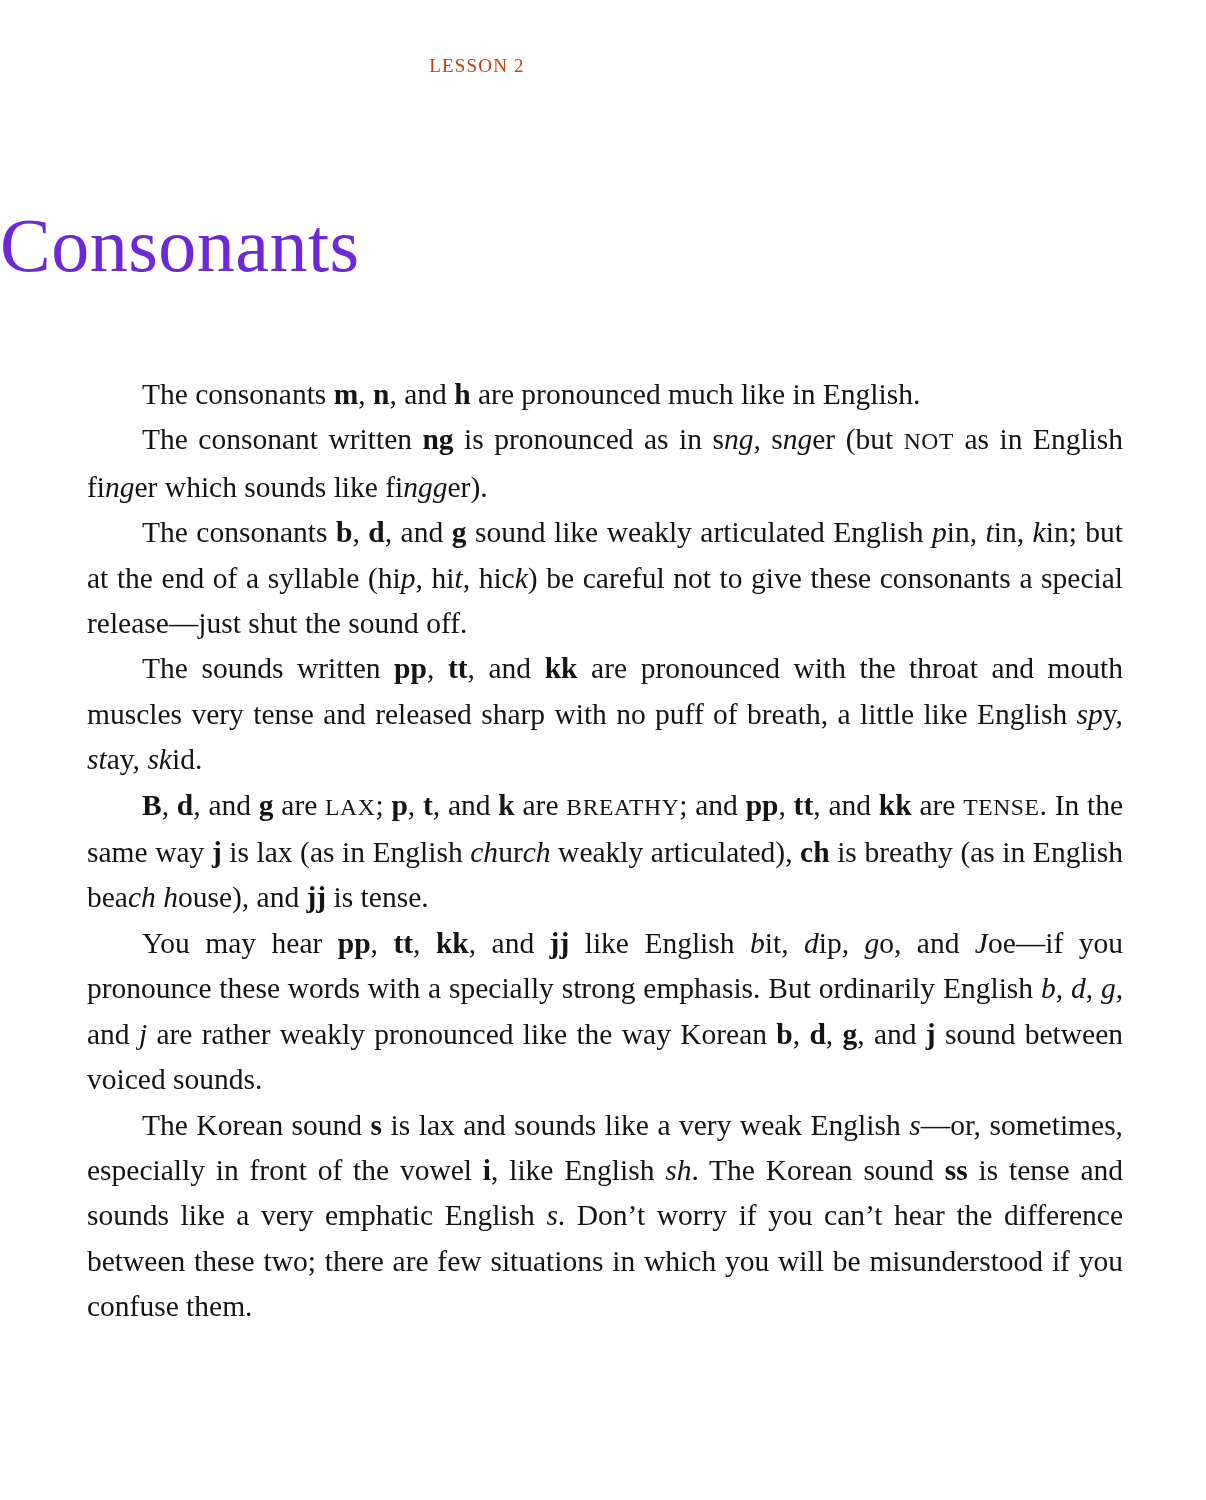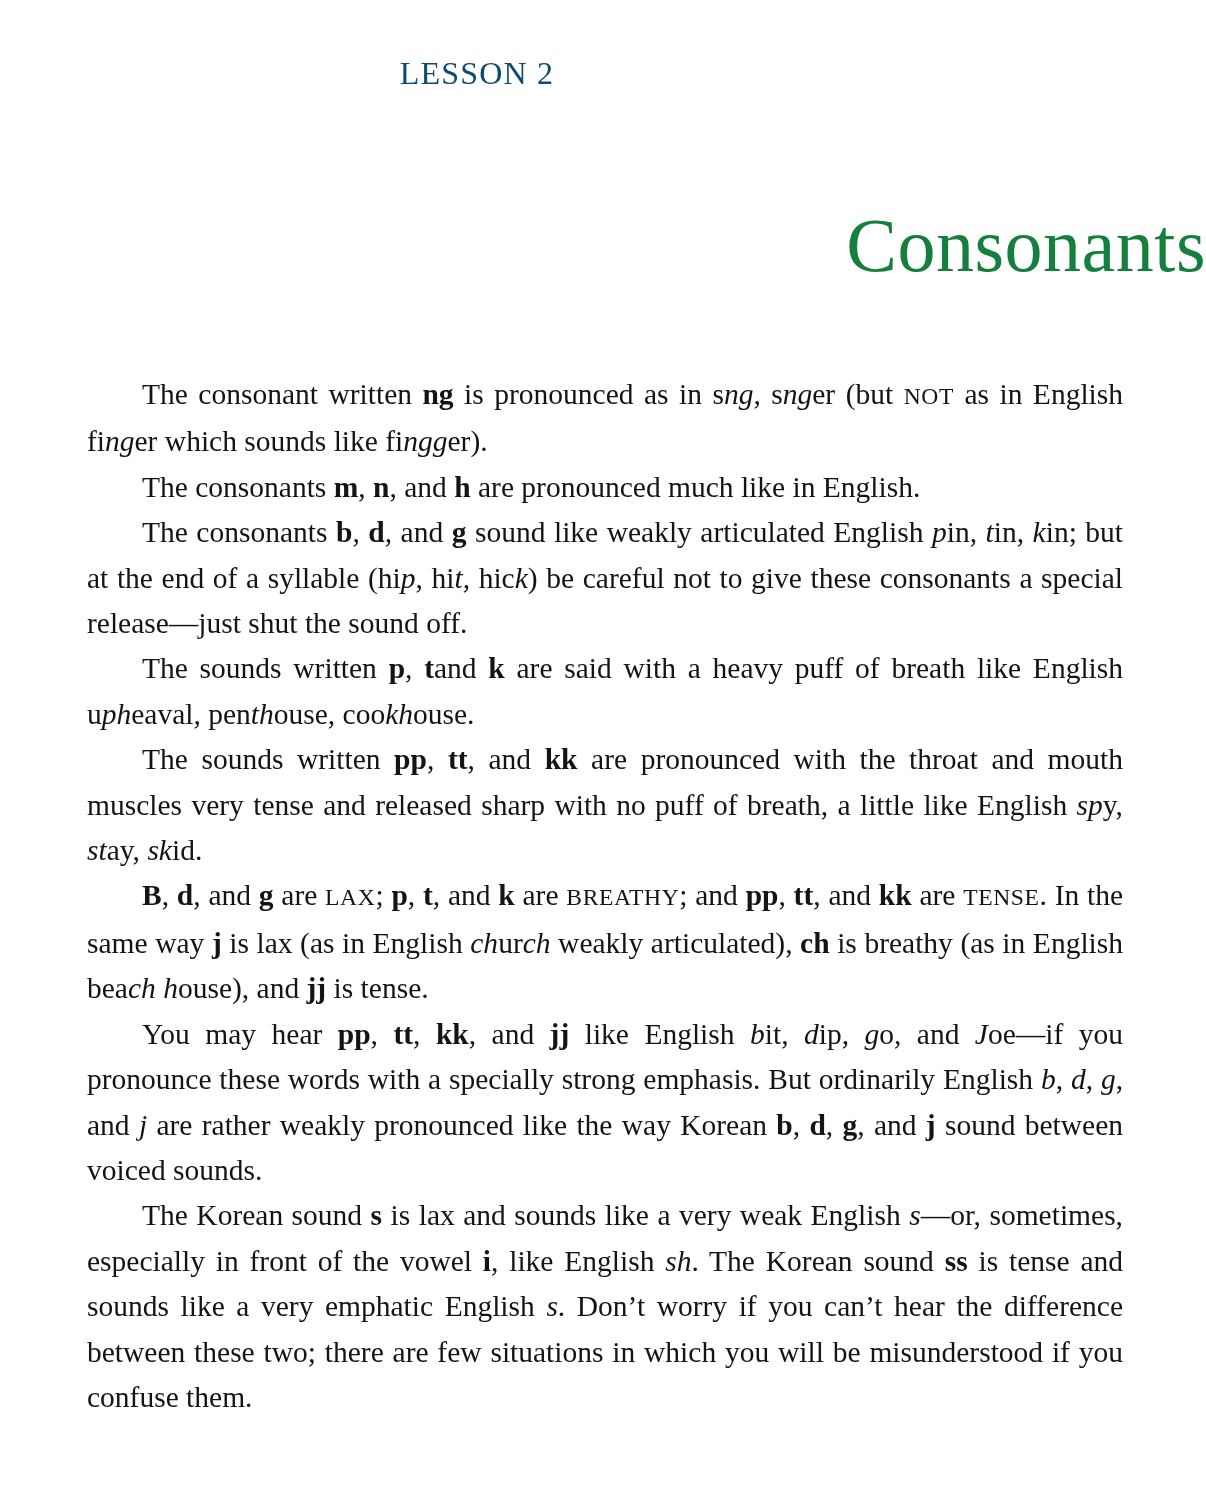--- a/index.html
+++ b/index.html
@@ -23,39 +23,39 @@
     box-sizing: border-box;
   }
 
   
   .lesson-label {
     position: absolute;
     top: 55px;
     left: 0;
     width: 954px;
     text-align: center;
-    font-size: 32px;
+    font-size: 19px;
     letter-spacing: 1.2px;
     font-weight: 400;
-    color: #0c4a6e;
+    color: #c2410c;
     font-variant: normal;
   }
 
   
   .chapter-title {
     position: absolute;
     top: 152px;
     left: 0;
     width: 1206px;
-    text-align: right;
+    text-align: left;
     font-size: 76px;
     line-height: 84px;
     font-weight: 400;
     letter-spacing: 0.5px;
-    color: #15803d;
+    color: #6d28d9;
   }
 
   
   .body-block {
     position: absolute;
     top: 372px;
     left: 87px;
     width: 1036px;
     font-size: 29.5px;
     line-height: 45.4px;
@@ -86,34 +86,31 @@
 
 <div class="page">
 
   <div class="lesson-label">LESSON 2</div>
 
   <h1 class="chapter-title">Consonants</h1>
 
   <div class="body-block">
 
     <p>
-      <span>The consonant written </span><b>ng</b><span> is pronounced as in s</span><i>ng</i><span>, s</span><i>ng</i><span>er (but </span><span class="sc">NOT</span><span> as in English fi</span><i>ng</i><span>er which sounds like fi</span><i>ngg</i><span>er).</span>
+      <span>The consonants </span><b>m</b><span>, </span><b>n</b><span>, </span><span>and </span><b>h</b><span> are pronounced much like in English.</span>
     </p>
 
     <p>
-      <span>The consonants </span><b>m</b><span>, </span><b>n</b><span>, </span><span>and </span><b>h</b><span> are pronounced much like in English.</span>
+      <span>The consonant written </span><b>ng</b><span> is pronounced as in s</span><i>ng</i><span>, s</span><i>ng</i><span>er (but </span><span class="sc">NOT</span><span> as in English fi</span><i>ng</i><span>er which sounds like fi</span><i>ngg</i><span>er).</span>
     </p>
 
     <p>
       <span>The consonants </span><b>b</b><span>, </span><b>d</b><span>, </span><span>and </span><b>g</b><span> sound like weakly articulated English </span><i>p</i><span>in, </span><i>t</i><span>in, </span><i>k</i><span>in; but at the end of a syllable (hi</span><i>p</i><span>, hi</span><i>t</i><span>, hic</span><i>k</i><span>) be careful not to give these consonants a special release—just shut the sound off.</span>
     </p>
 
-    <p>
-      <span>The sounds written </span><b>p</b><span>, </span><b>t</b><span>and </span><b>k</b><span> are said with a heavy puff of breath like English u</span><i>ph</i><span>eaval, pen</span><i>th</i><span>ouse, coo</span><i>kh</i><span>ouse.</span>
-    </p>
 
     <p>
       <span>The sounds written </span><b>pp</b><span>, </span><b>tt</b><span>, </span><span>and </span><b>kk</b><span> are pronounced with the throat and mouth muscles very tense and released sharp with no puff of breath, a little like English </span><i>sp</i><span>y, </span><i>st</i><span>ay, </span><i>sk</i><span>id.</span>
     </p>
 
     <p>
       <b>B</b><span>, </span><b>d</b><span>, </span><span>and </span><b>g</b><span> are </span><span class="sc">LAX</span><span>; </span><b>p</b><span>, </span><b>t</b><span>, </span><span>and </span><b>k</b><span> are </span><span class="sc">BREATHY</span><span>; and </span><b>pp</b><span>, </span><b>tt</b><span>, </span><span>and </span><b>kk</b><span> are </span><span class="sc">TENSE</span><span>. In the same way </span><b>j</b><span> is lax (as in English </span><i>ch</i><span>ur</span><i>ch</i><span> weakly articulated), </span><b>ch</b><span> is breathy (as in English bea</span><i>ch</i><span> </span><i>h</i><span>ouse), and </span><b>jj</b><span> is tense.</span>
     </p>
 
     <p>

